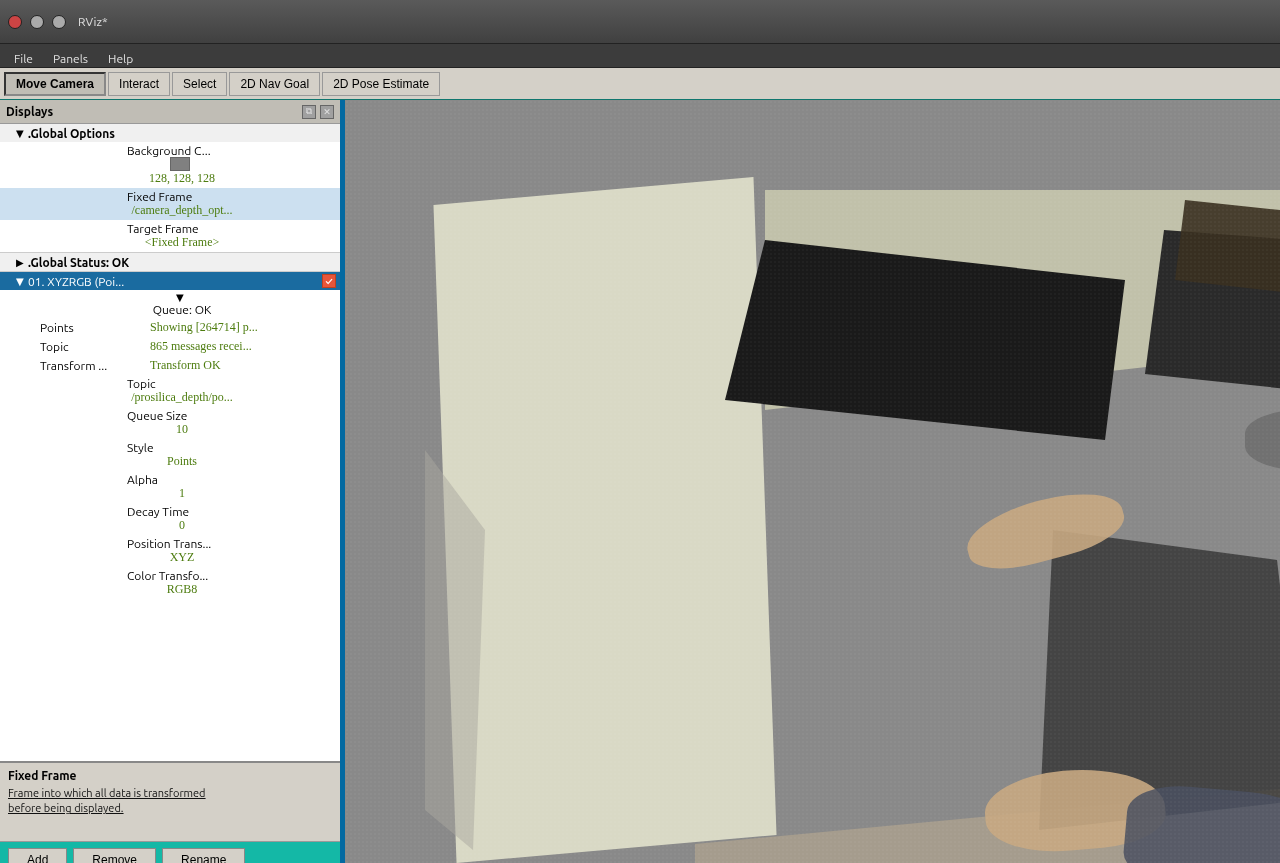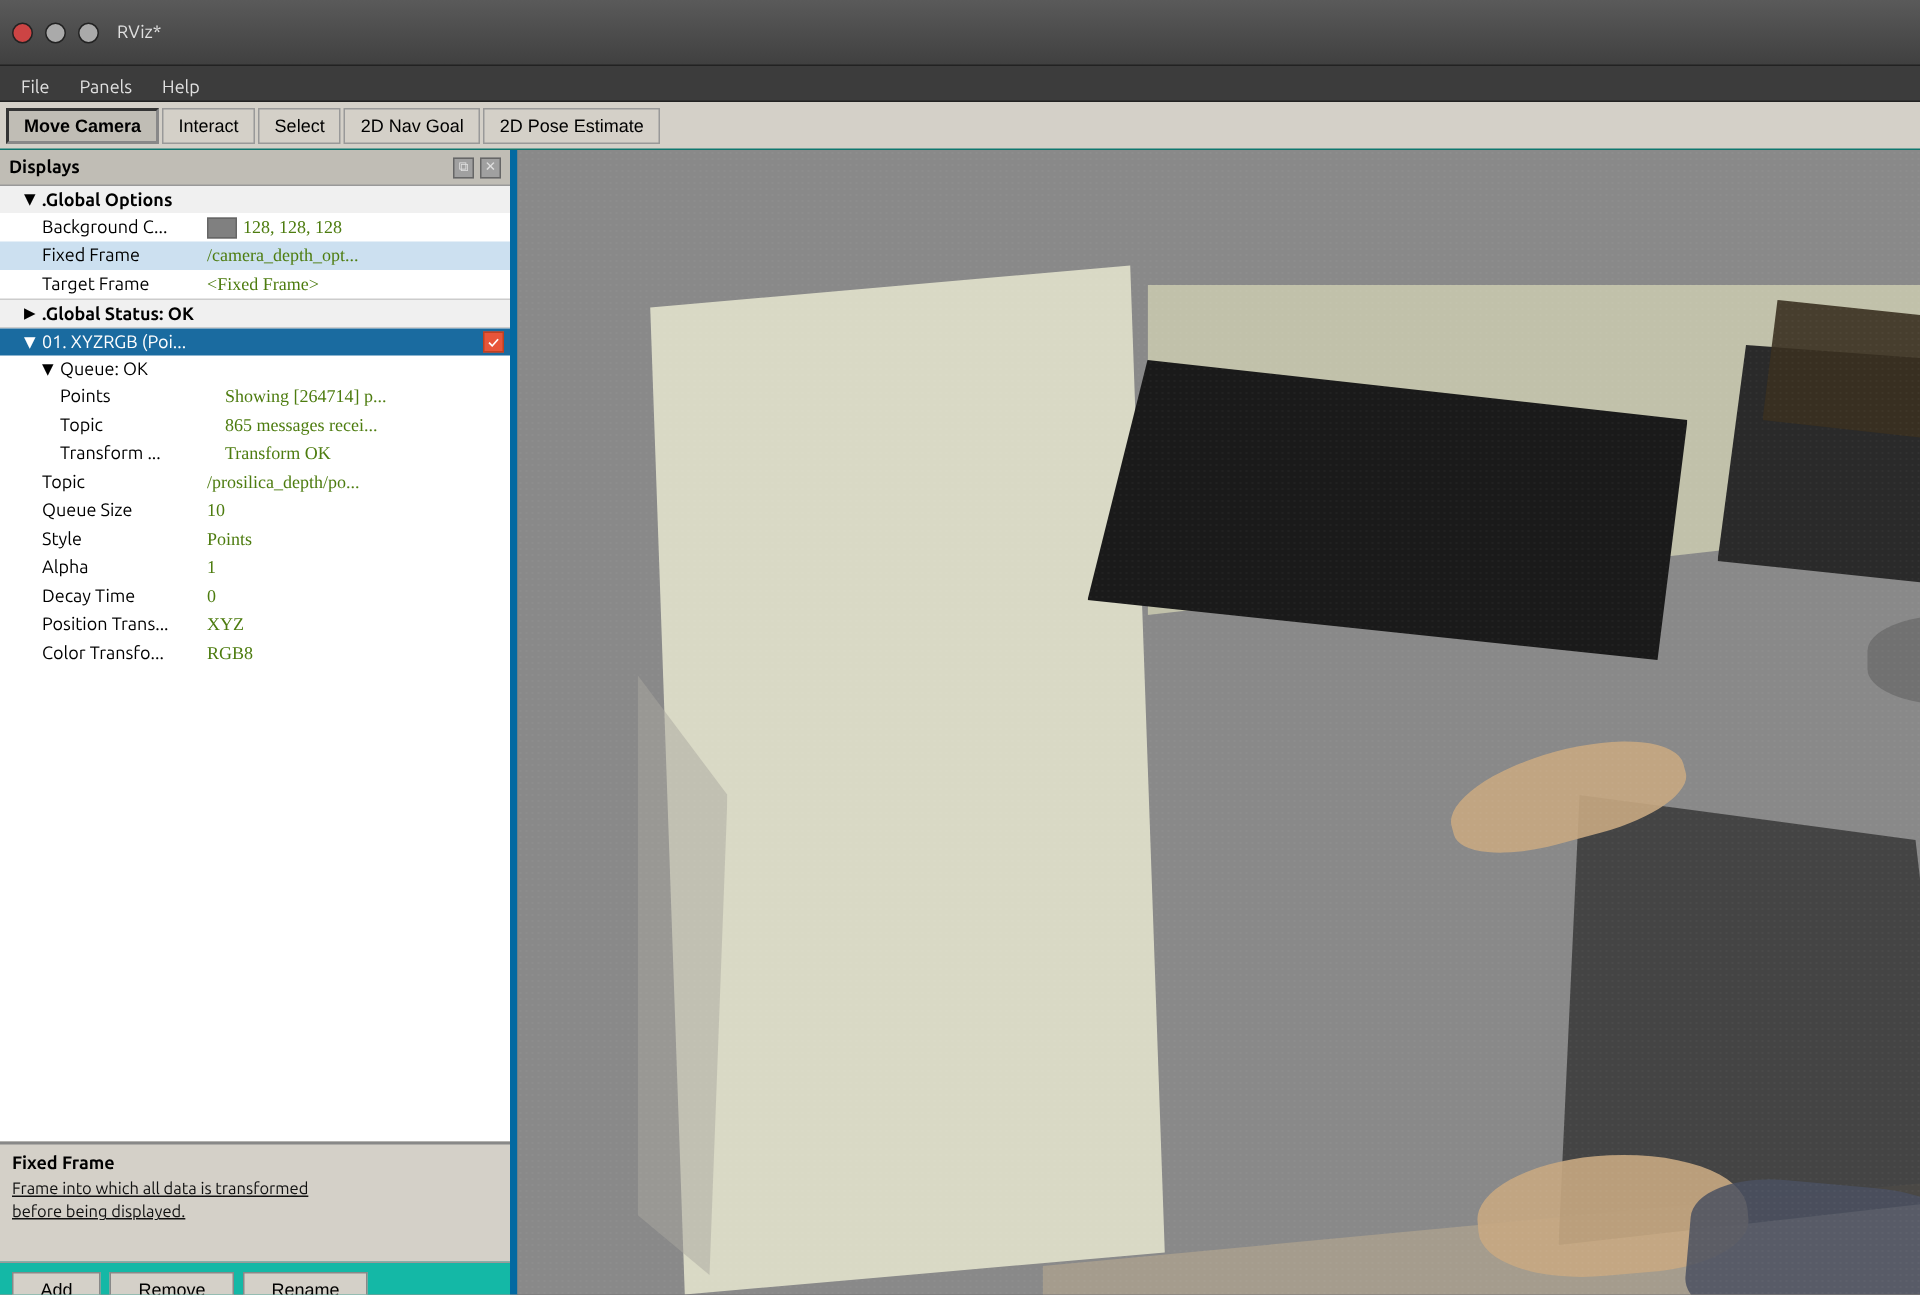--- a/index.html
+++ b/index.html
@@ -106,21 +106,21 @@
       display: flex;
       align-items: center;
       padding: 2px 4px;
       font-size: 12px;
       cursor: pointer;
       min-height: 18px;
     }
     .tree-item.selected { background: #1a6ba0; color: #fff; }
     .tree-item.header-item { background: #f0f0f0; font-weight: bold; }
     .tree-indent-1 { padding-left: 16px; }
-    .tree-indent-2 { padding-left: 28px; }
+    .tree-indent-2 { padding-left: 28px; flex-direction: column; }
     .tree-indent-3 { padding-left: 40px; }
     .tree-arrow { width: 12px; font-size: 10px; display: inline-block; }
     .tree-key { min-width: 110px; display: inline-block; }
     .tree-val { color: #4d7c0f; font-family: Liberation Serif, serif; }
     .checkbox {
       width: 14px; height: 14px; border: 1px solid #666; background: #fff;
       display: inline-flex; align-items: center; justify-content: center;
       margin-left: 4px; font-size: 10px;
     }
     .checkbox.checked { background: #e8553a; border-color: #c04020; }

